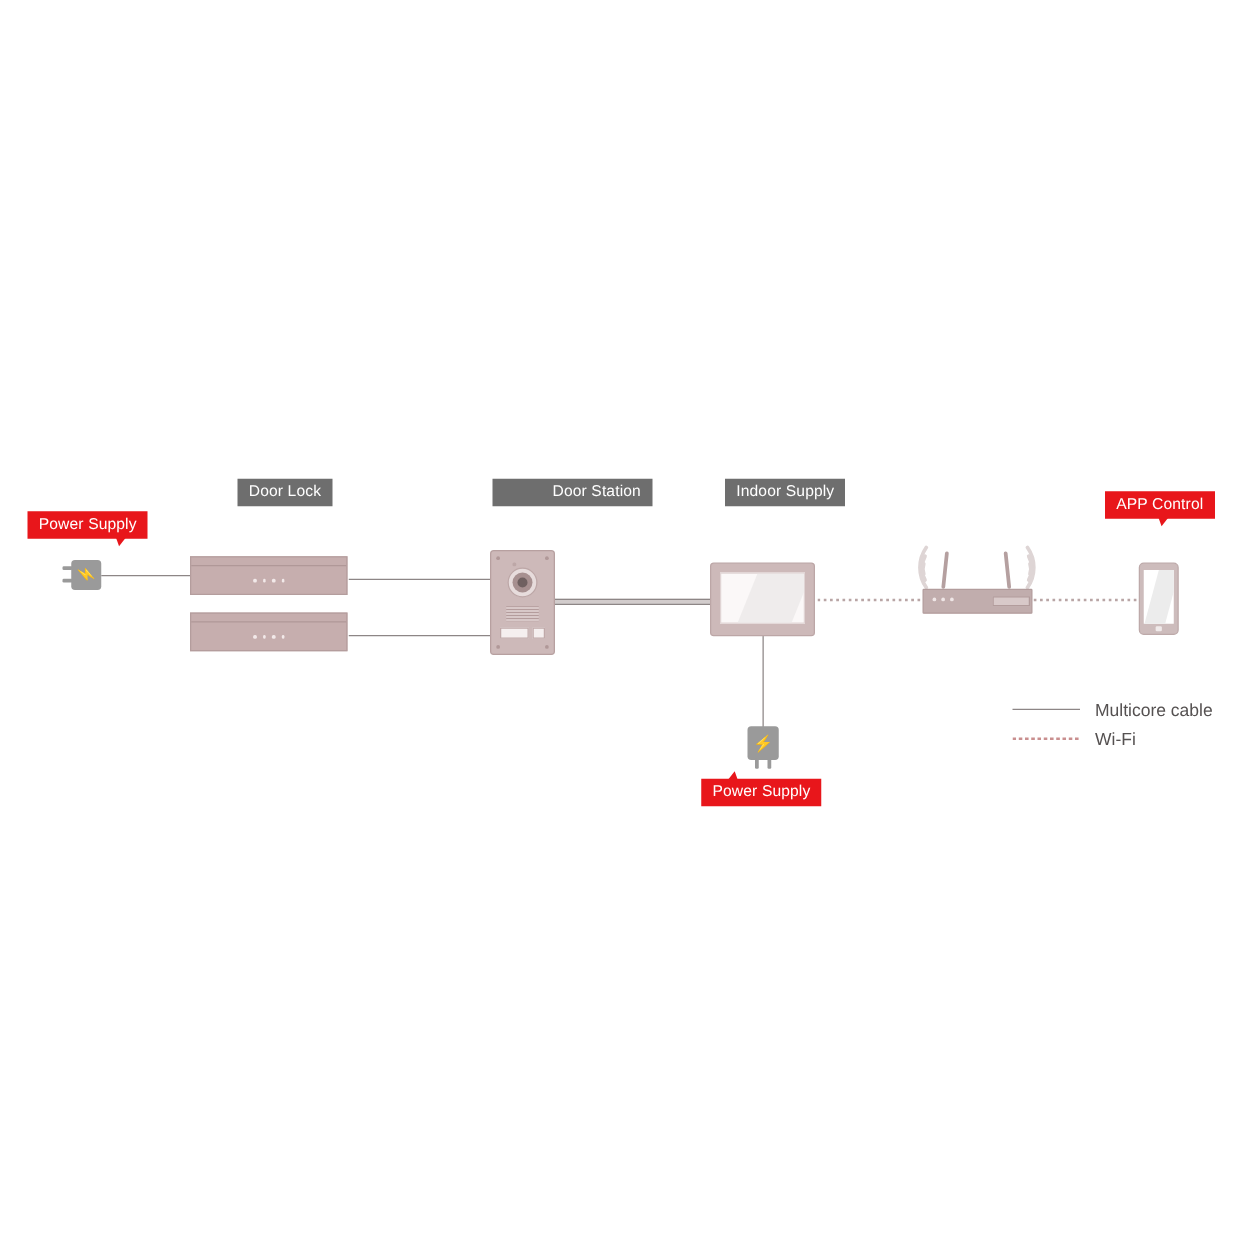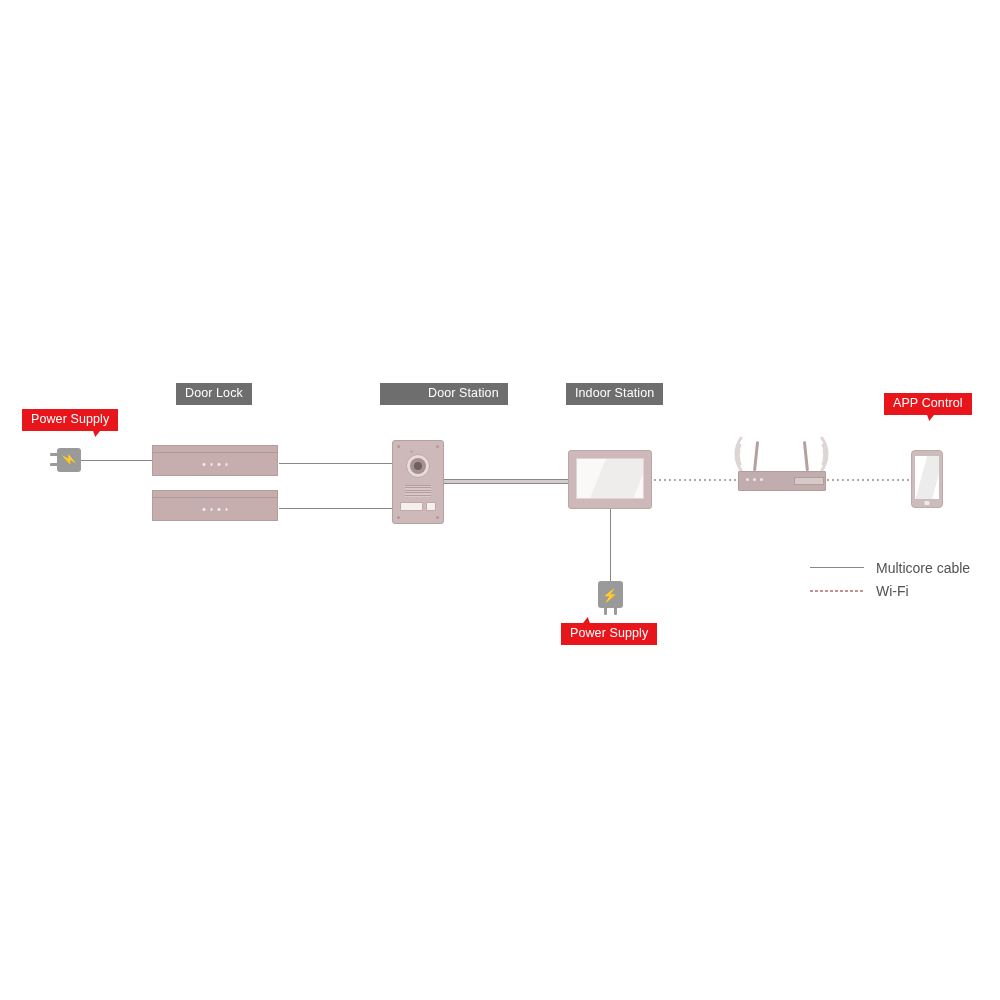--- a/index.html
+++ b/index.html
@@ -24,21 +24,21 @@
   
   .badge {
     position: absolute;
     font-size: 12.5px;
     letter-spacing: .1px;
     color: #ffffff;
     padding: 4px 9px 5px 9px;
     white-space: nowrap;
     line-height: 1;
   }
-  .badge-gray { background: #6e6e6e; }
+  .badge-gray { background: #6e6e6e; margin-left: 14px; }
   .badge-red  { background: #e8161b; }
   .badge-red .tail {
     position: absolute;
     right: 18px;
     bottom: -6px;
     width: 0; height: 0;
     border-left: 4px solid transparent;
     border-right: 4px solid transparent;
     border-top: 7px solid #e8161b;
     transform: skewX(-12deg);
@@ -379,21 +379,21 @@
 
   <div class="badge badge-gray" style="left:176px; top:383px;">
     <span>Door Lock</span>
   </div>
 
   <div class="badge badge-gray" style="left:380px; top:383px;padding-left:48px;">
     <span>Door Station</span>
   </div>
 
   <div class="badge badge-gray" style="left:566px; top:383px;">
-    <span>Indoor Station</span>
+    <span>Indoor Supply</span>
   </div>
 
   <div class="badge badge-red" style="left:561px; top:623px;">
     <span>Power Supply</span>
     <span class="tail" style="top:-6px; bottom:auto; border-top:none; border-bottom:7px solid #e8161b; left:22px; right:auto;"></span>
   </div>
 
   <div class="badge badge-red" style="left:884px; top:393px;">
     <span>APP Control</span>
     <span class="tail" style="right:auto; left:42px;"></span>

